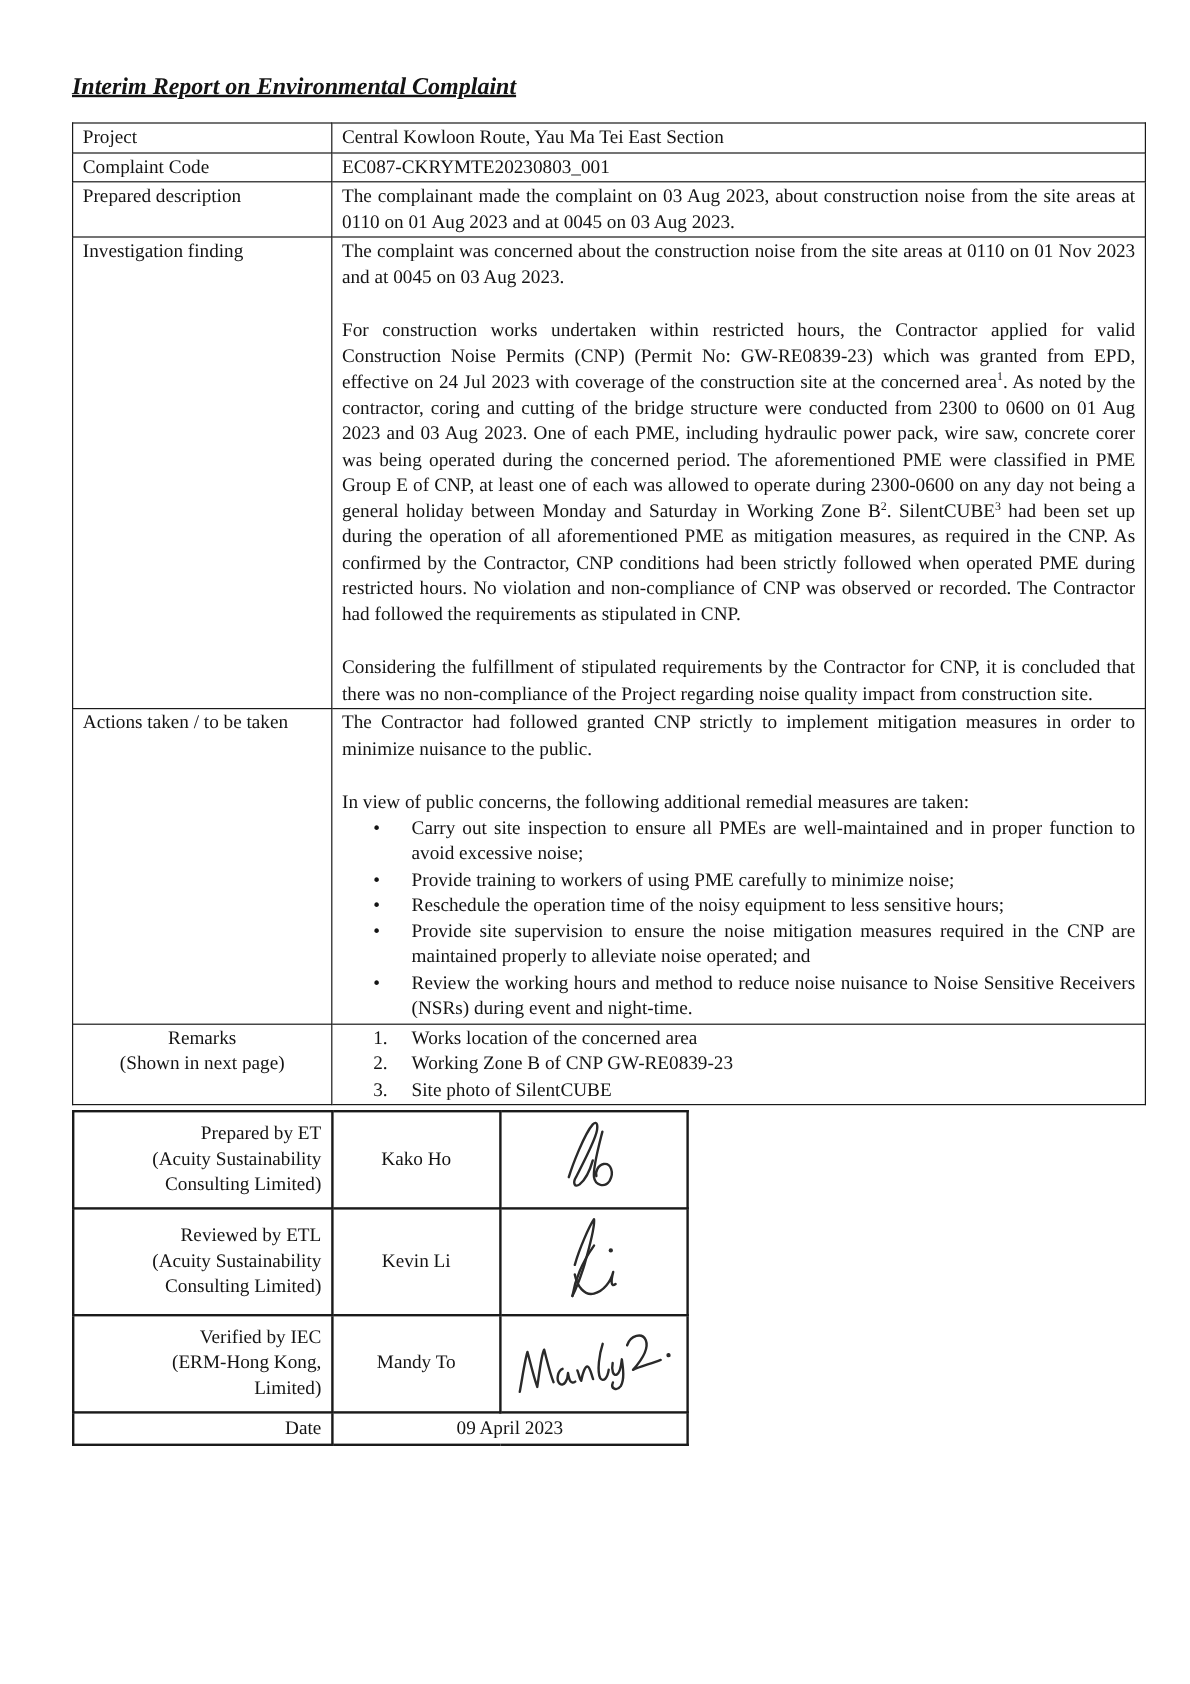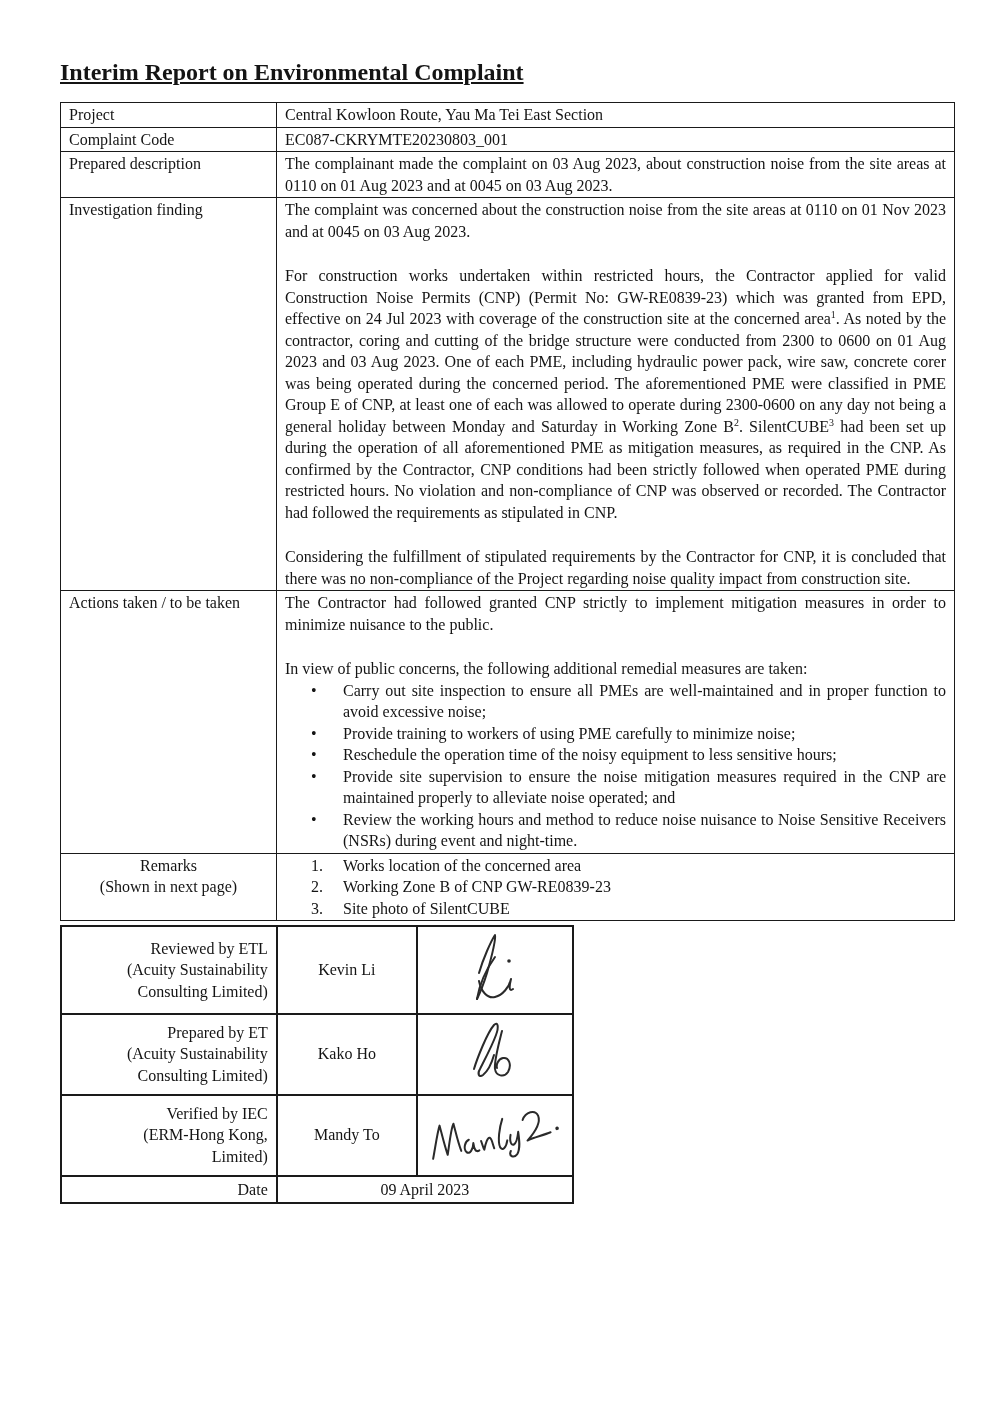--- a/index.html
+++ b/index.html
@@ -9,25 +9,26 @@
     background: #ffffff;
     color: #141414;
     font-family: "Liberation Serif", "DejaVu Serif", serif;
     font-size: 16px;
     line-height: 21.5px;
     overflow: hidden;
   }
   .page { padding: 62px 37px 0 60px; }
 
   .doc-title {
-    font-size: 24px;
+    font-size: 20px;
     font-weight: bold;
     text-decoration: underline;
     margin: 0 0 20px 0;
     line-height: 20px;
+    font-style: italic;
   }
 
   table { border-collapse: collapse; }
 
   table.main { width: 895px; }
   table.main td {
     border: 1.5px solid #1a1a1a;
     padding: 1px 8px;
     vertical-align: top;
   }
@@ -135,45 +136,45 @@
           <span class="li-text">Site photo of SilentCUBE</span>
         </div>
       </td>
     </tr>
   </tbody>
     </table>
 
   <table class="sig">
     <tbody>
         <tr class="sig-row">
+      <td class="sig-role pre">Prepared by ET
+(Acuity Sustainability
+Consulting Limited)</td>
+      <td class="sig-name">Kako Ho</td>
+      <td class="sig-sign">
+        <span class="sign-wrap">
+          <svg width="58" height="68" viewBox="0 0 58 68">
+            <path class="sig-stroke" d="M8 52 C11 42 21 16 28 8 C32 4 33 10 30 18 C26 29 18 44 14 52 C11 57 13 61 17 58 C22 54 26 45 28 38"></path>
+            <path class="sig-stroke" d="M36 14 C33 26 28 44 29 52 C30 59 38 61 42 55 C46 48 43 40 37 41 C32 42 30 48 31 51"></path>
+          </svg>
+        </span>
+      </td>
+    </tr>
+    <tr class="sig-row">
       <td class="sig-role pre">Reviewed by ETL
 (Acuity Sustainability
 Consulting Limited)</td>
       <td class="sig-name">Kevin Li</td>
       <td class="sig-sign">
         <span class="sign-wrap">
           <svg width="60" height="76" viewBox="0 0 60 76">
             <path class="sig-stroke" d="M14 44 C18 30 26 12 30 6 C31 12 26 30 22 44 C18 57 14 66 12 70"></path>
             <path class="sig-stroke" d="M12 70 C14 58 20 42 30 28"></path>
             <path class="sig-stroke" d="M14 52 C16 62 22 70 30 68 C38 66 44 58 46 50 C44 58 44 63 48 60"></path>
             <circle cx="44" cy="32" r="1.8" fill="#2a2a2a"></circle>
-          </svg>
-        </span>
-      </td>
-    </tr>
-    <tr class="sig-row">
-      <td class="sig-role pre">Prepared by ET
-(Acuity Sustainability
-Consulting Limited)</td>
-      <td class="sig-name">Kako Ho</td>
-      <td class="sig-sign">
-        <span class="sign-wrap">
-          <svg width="58" height="68" viewBox="0 0 58 68">
-            <path class="sig-stroke" d="M8 52 C11 42 21 16 28 8 C32 4 33 10 30 18 C26 29 18 44 14 52 C11 57 13 61 17 58 C22 54 26 45 28 38"></path>
-            <path class="sig-stroke" d="M36 14 C33 26 28 44 29 52 C30 59 38 61 42 55 C46 48 43 40 37 41 C32 42 30 48 31 51"></path>
           </svg>
         </span>
       </td>
     </tr>
     <tr class="sig-row">
       <td class="sig-role pre">Verified by IEC
 (ERM-Hong Kong,
 Limited)</td>
       <td class="sig-name">Mandy To</td>
       <td class="sig-sign">

